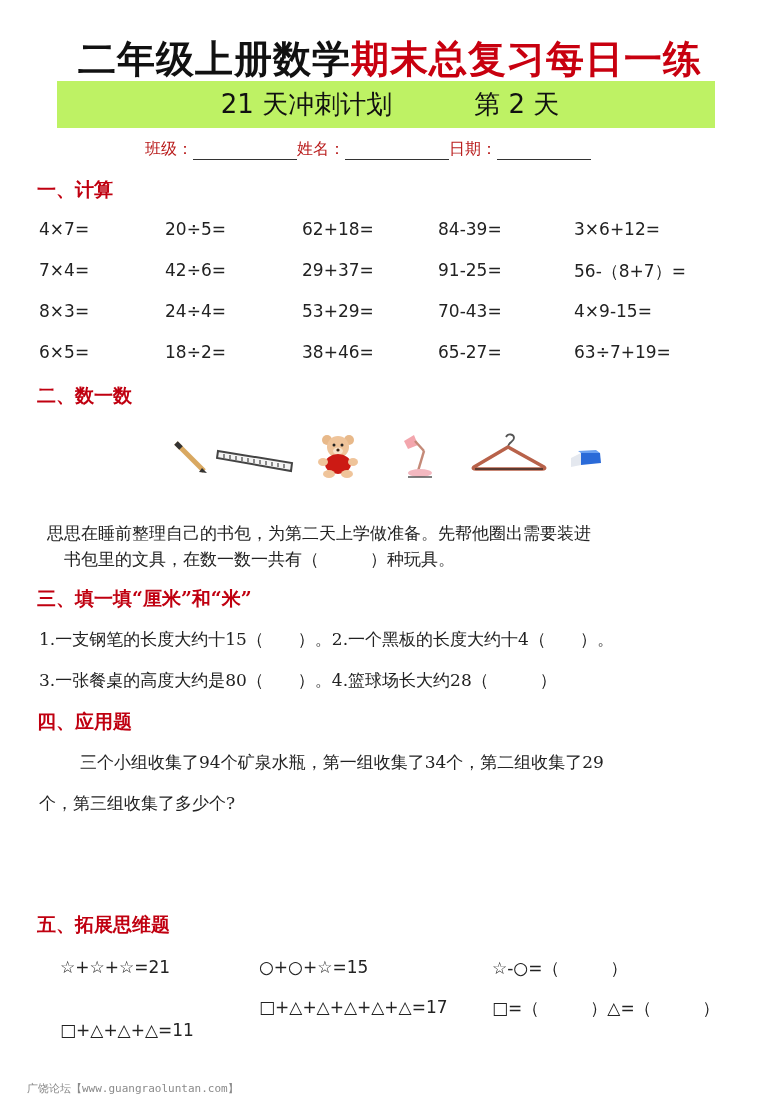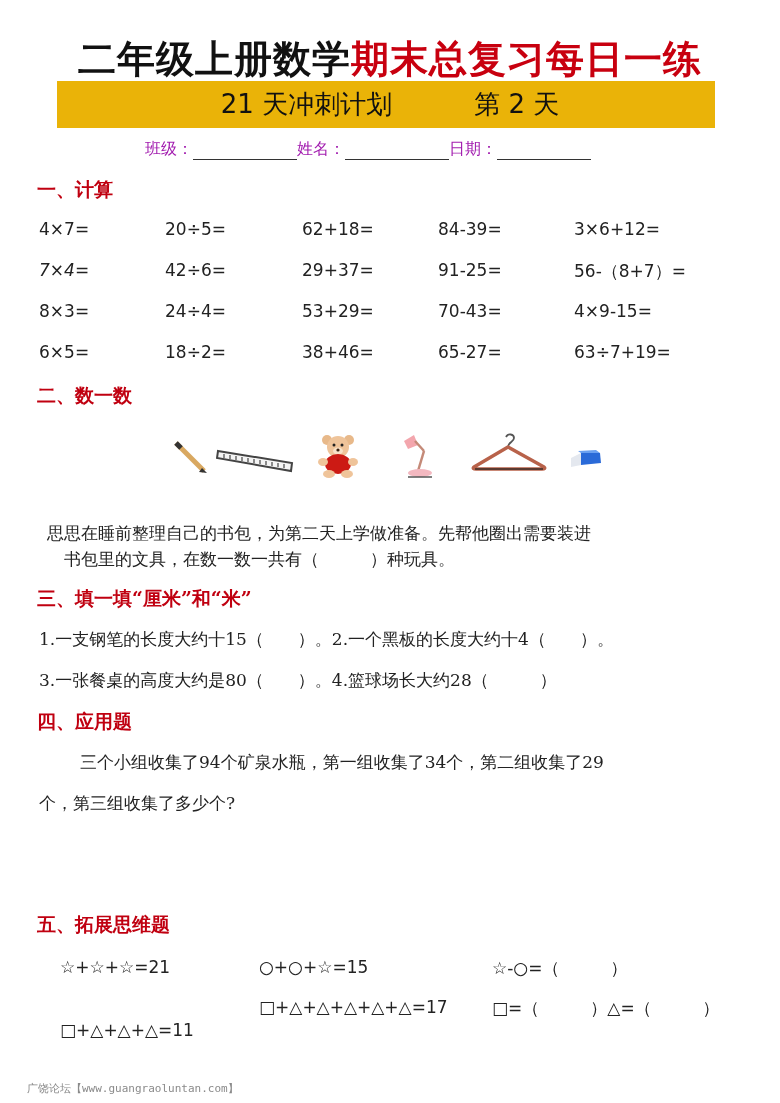--- a/index.html
+++ b/index.html
@@ -4,24 +4,24 @@
   <style>
     * { margin: 0; padding: 0; box-sizing: border-box; }
     html, body { width: 780px; height: 1103px; background: #ffffff; overflow: hidden; }
     body { position: relative; font-family: "DejaVu Sans", sans-serif; color: #1a1a1a; }
     .abs { position: absolute; }
 
     .main-title { left: 0; width: 780px; top: 34px; text-align: center; font-size: 38px; font-weight: bold; letter-spacing: 1px; font-family: "DejaVu Serif", serif; white-space: nowrap; }
     .main-title .black { color: #111; }
     .main-title .red { color: #c8000f; }
 
-    .banner { left: 57px; top: 81px; width: 658px; height: 47px; background: #eab308; display: flex; align-items: center; justify-content: center; font-size: 26px; color: #111; font-family: "DejaVu Sans", sans-serif; padding-left: 8px; }
+    .banner { left: 57px; top: 81px; width: 658px; height: 47px; background: #bef264; display: flex; align-items: center; justify-content: center; font-size: 26px; color: #111; font-family: "DejaVu Sans", sans-serif; padding-left: 8px; }
     .banner .plan { margin-right: 82px; }
 
-    .info-row { left: 145px; top: 139px; font-size: 16px; color: #a21caf; display: flex; align-items: flex-end; font-family: "DejaVu Serif", serif; }
+    .info-row { left: 145px; top: 139px; font-size: 16px; color: #b91c1c; display: flex; align-items: flex-end; font-family: "DejaVu Serif", serif; }
     .info-row .blank { display: inline-block; border-bottom: 1px solid #333; height: 18px; }
 
     .section-title { left: 37px; font-size: 19px; font-weight: bold; color: #c00010; font-family: "DejaVu Serif", serif; }
 
     .calc-item { font-size: 17px; color: #222; font-family: "DejaVu Sans", sans-serif; white-space: nowrap; }
 
     .pic { position: absolute; }
 
     .para { font-size: 17px; color: #222; font-family: "DejaVu Serif", serif; white-space: nowrap; }
 
@@ -52,21 +52,21 @@
 <div class="abs section-title" style="top:177px;">一、计算</div>
 
 <div>
 
   <div class="abs calc-item" style="left:39px;top:219px;">4×7=</div>
   <div class="abs calc-item" style="left:165px;top:219px;">20÷5=</div>
   <div class="abs calc-item" style="left:302px;top:219px;">62+18=</div>
   <div class="abs calc-item" style="left:438px;top:219px;">84-39=</div>
   <div class="abs calc-item" style="left:574px;top:219px;">3×6+12=</div>
 
-  <div class="abs calc-item" style="left:39px;top:260px;font-style:italic;">7×4=</div>
+  <div class="abs calc-item" style="left:39px;top:260px;">7×4=</div>
   <div class="abs calc-item" style="left:165px;top:260px;">42÷6=</div>
   <div class="abs calc-item" style="left:302px;top:260px;">29+37=</div>
   <div class="abs calc-item" style="left:438px;top:260px;">91-25=</div>
   <div class="abs calc-item" style="left:574px;top:260px;">56-（8+7）=</div>
 
   <div class="abs calc-item" style="left:39px;top:301px;">8×3=</div>
   <div class="abs calc-item" style="left:165px;top:301px;">24÷4=</div>
   <div class="abs calc-item" style="left:302px;top:301px;">53+29=</div>
   <div class="abs calc-item" style="left:438px;top:301px;">70-43=</div>
   <div class="abs calc-item" style="left:574px;top:301px;">4×9-15=</div>

